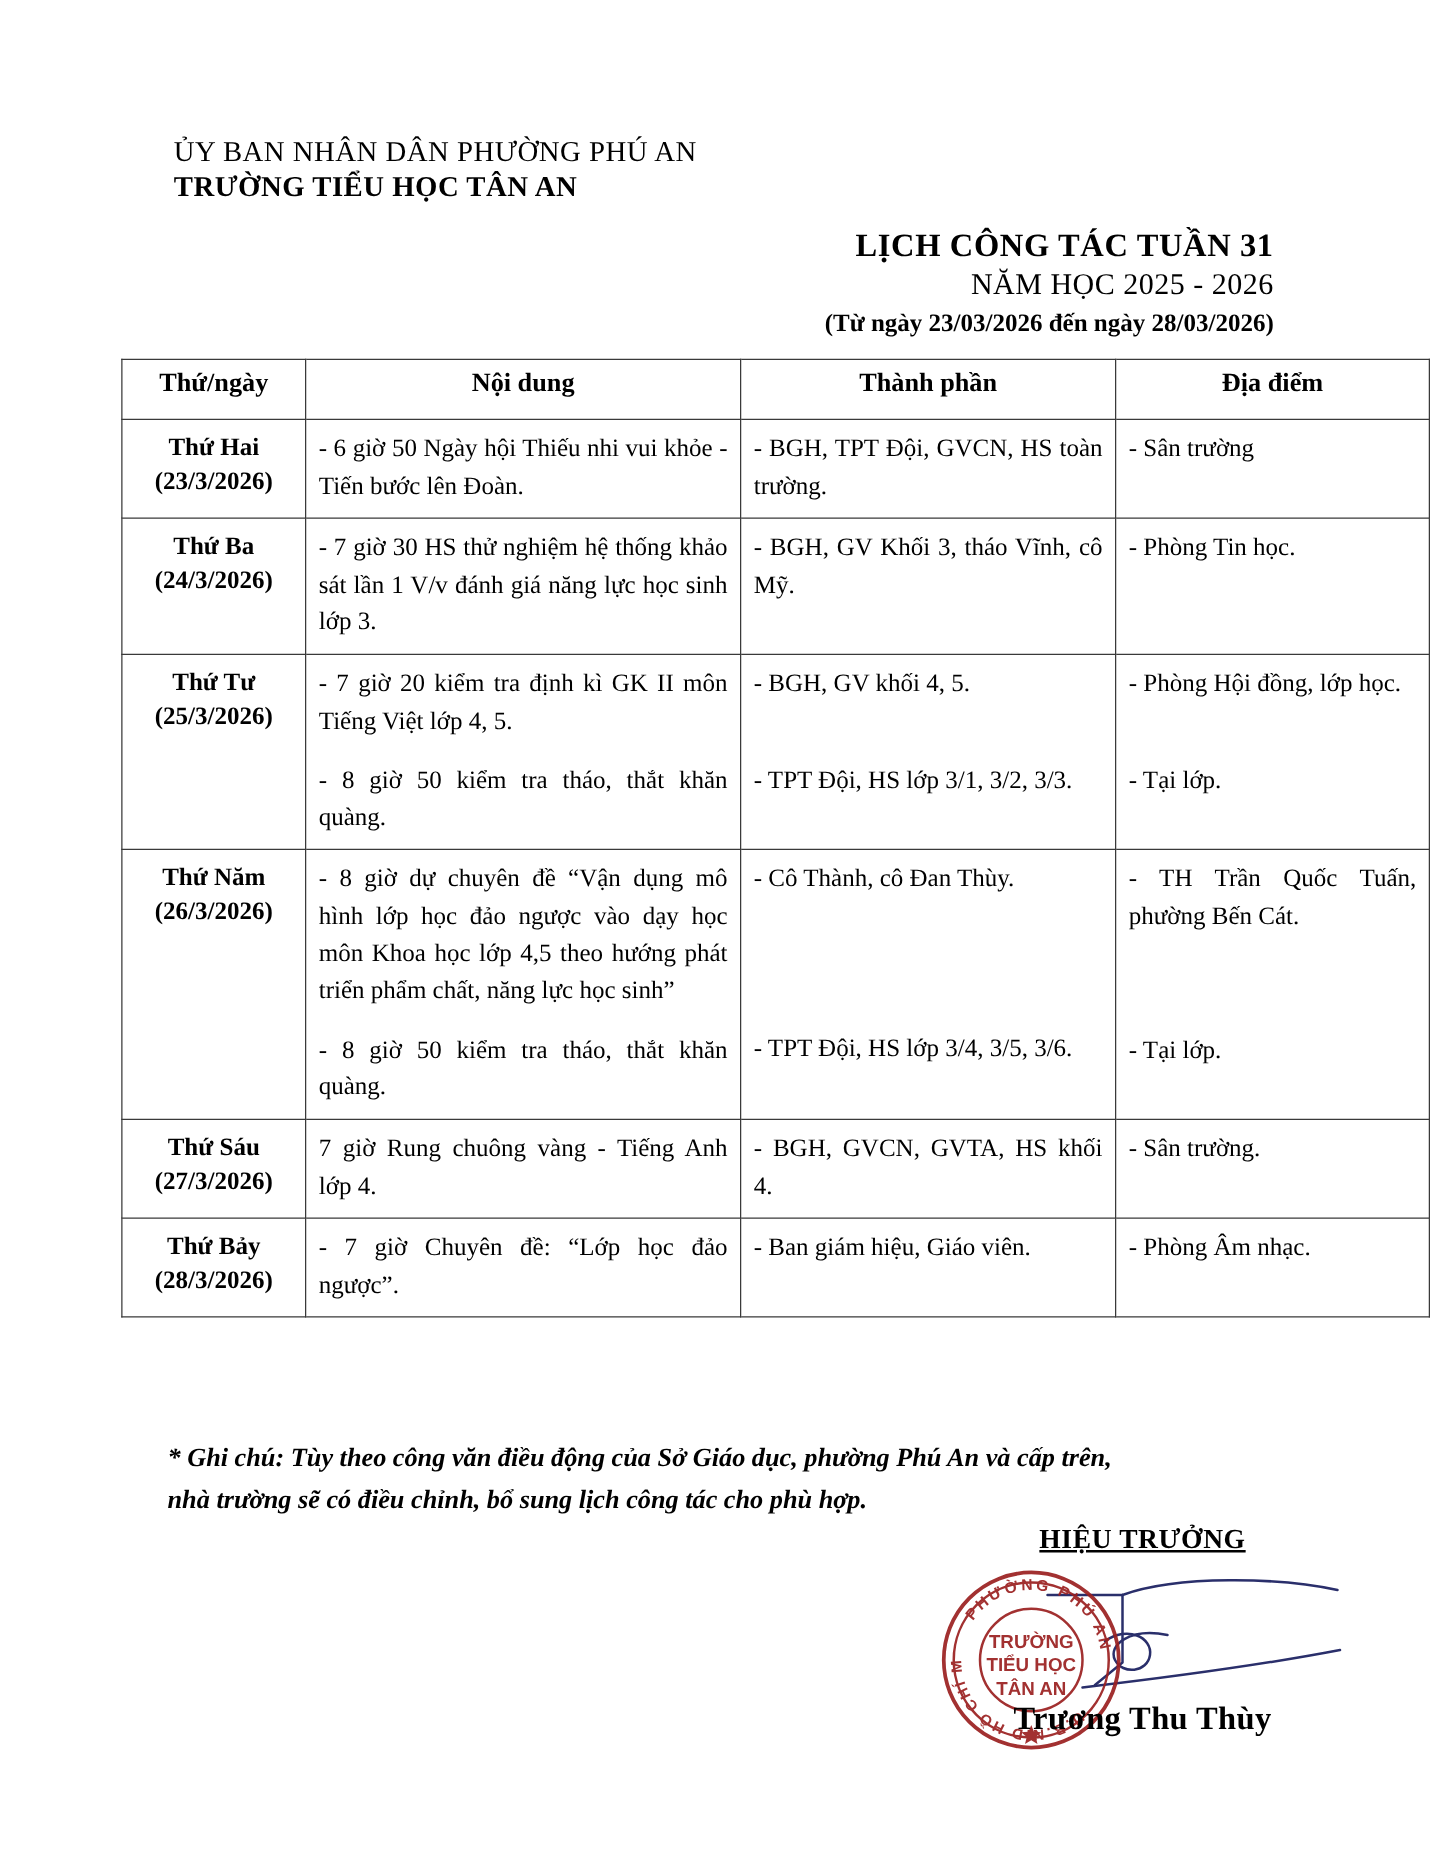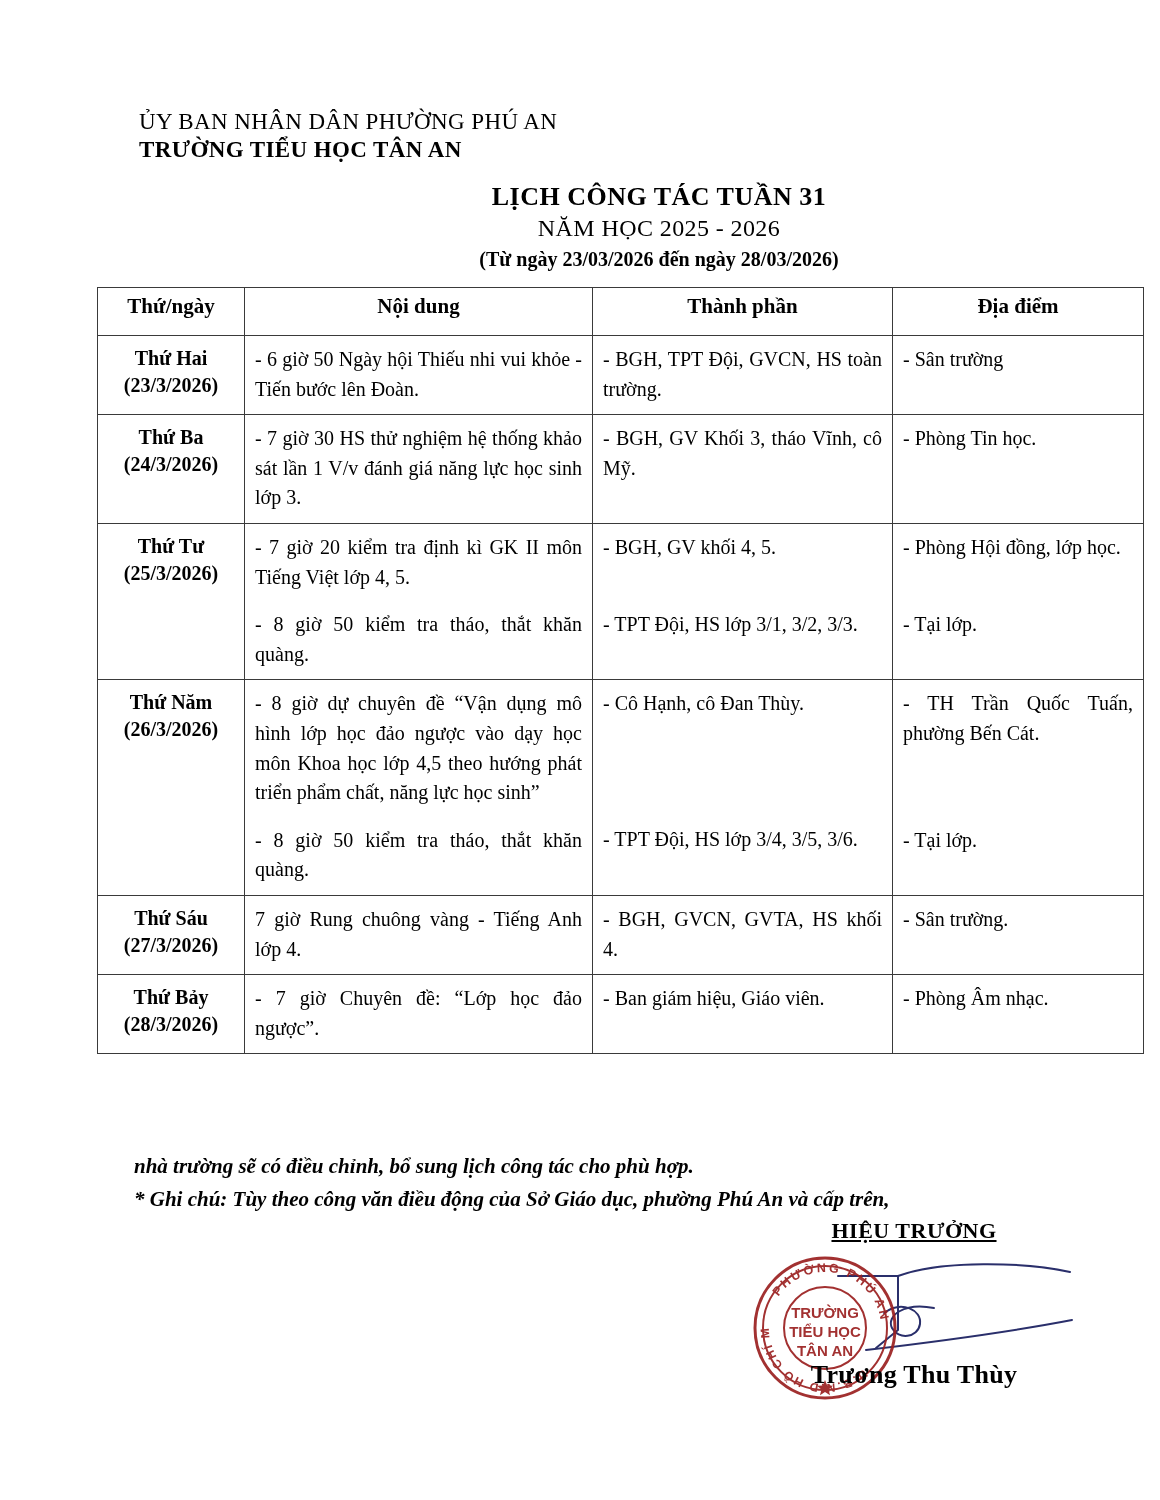--- a/index.html
+++ b/index.html
@@ -35,21 +35,21 @@
     letter-spacing: .4px;
     line-height: 1.22;
     white-space: nowrap;
   }
 
   .title-block {
     position: absolute;
     left: 270px;
     top: 180px;
     width: 720px;
-    text-align: center;
+    text-align: right;
   }
   .title-main {
     font-size: 26px;
     font-weight: bold;
     letter-spacing: .5px;
     line-height: 1.28;
   }
   .title-sub {
     font-size: 24px;
     font-weight: normal;
@@ -249,21 +249,21 @@
         <tr>
           <td class="day-cell">
             <div>Thứ Năm</div>
             <div>(26/3/2026)</div>
           </td>
           <td class="content-cell">
             <div class="entry">- 8 giờ dự chuyên đề “Vận dụng mô hình lớp học đảo ngược vào dạy học môn Khoa học lớp 4,5 theo hướng phát triển phẩm chất, năng lực học sinh”</div>
             <div class="entry">- 8 giờ 50 kiểm tra tháo, thắt khăn quàng.</div>
           </td>
           <td class="party-cell">
-            <div class="entry">- Cô Hạnh, cô Đan Thùy.</div>
+            <div class="entry">- Cô Thành, cô Đan Thùy.</div>
             <div class="entry" style="margin-top: 106px;">- TPT Đội, HS lớp 3/4, 3/5, 3/6.</div>
           </td>
           <td class="place-cell">
             <div class="entry">- TH Trần Quốc Tuấn, phường Bến Cát.</div>
             <div class="entry" style="margin-top: 77px;">- Tại lớp.</div>
           </td>
         </tr>
         <tr>
           <td class="day-cell">
             <div>Thứ Sáu</div>
@@ -291,22 +291,22 @@
             <div class="entry">- Ban giám hiệu, Giáo viên.</div>
           </td>
           <td class="place-cell">
             <div class="entry">- Phòng Âm nhạc.</div>
           </td>
         </tr>
       </tbody>
   </table>
 
   <div class="note">
+    <div>* Ghi chú: Tùy theo công văn điều động của Sở Giáo dục, phường Phú An và cấp trên,</div>
     <div>nhà trường sẽ có điều chỉnh, bổ sung lịch công tác cho phù hợp.</div>
-    <div>* Ghi chú: Tùy theo công văn điều động của Sở Giáo dục, phường Phú An và cấp trên,</div>
   </div>
 
   <div class="sign-block">
     <div class="sign-title">HIỆU TRƯỞNG</div>
 
     <div class="sign-area">
 
       <div class="signature-stroke">
         <svg width="250" height="120" viewBox="0 0 250 120" xmlns="http://www.w3.org/2000/svg">
           <g fill="none" stroke="#2a2f6b" stroke-width="2" stroke-linecap="round" stroke-linejoin="round">

